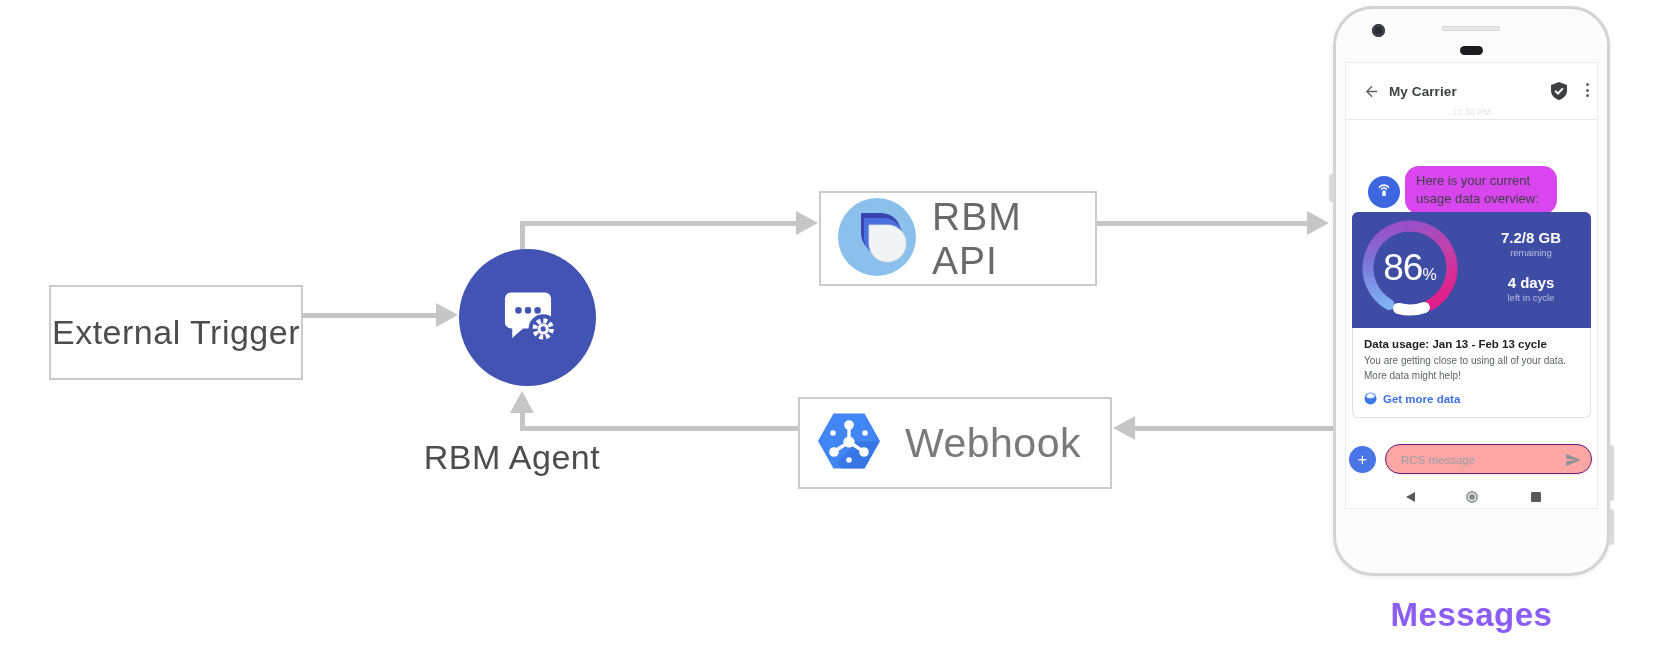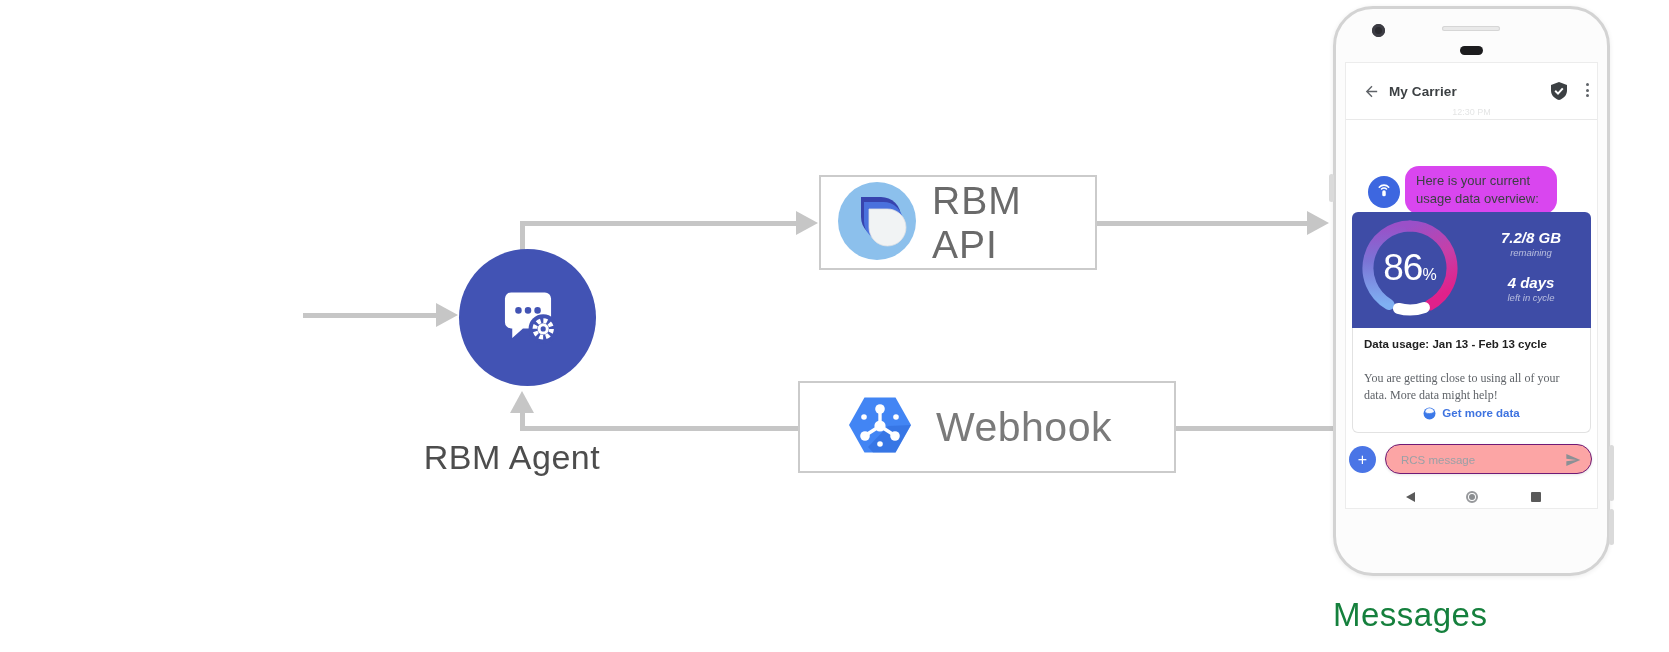--- a/index.html
+++ b/index.html
@@ -5,33 +5,33 @@
   html,body{margin:0;padding:0;background:#fff;}
   .canvas{position:relative;width:1669px;height:652px;background:#ffffff;overflow:hidden;
           font-family:"Liberation Sans",sans-serif;}
   
   .line{position:absolute;background:#c6c6c6;}
   .ah{position:absolute;width:0;height:0;}
   .ah-right{border-top:12px solid transparent;border-bottom:12px solid transparent;border-left:22px solid #c6c6c6;}
   .ah-left{border-top:12px solid transparent;border-bottom:12px solid transparent;border-right:22px solid #c6c6c6;}
   .ah-up{border-left:12px solid transparent;border-right:12px solid transparent;border-bottom:22px solid #c6c6c6;}
   
-  .dbox{position:absolute;background:#fff;border:2px solid #cbcbcb;display:flex;align-items:center;box-sizing:border-box;}
+  .dbox{position:absolute;background:#fff;border:2px solid #cbcbcb;display:flex;align-items:center;box-sizing:border-box;margin-top:16px;}
   .ext-box{left:49px;top:269px;width:254px;height:95px;justify-content:center;}
   .ext-label{font-size:34px;font-weight:300;color:#4d4d4d;letter-spacing:.5px;}
   .api-box{left:819px;top:175px;width:278px;height:95px;padding-left:16px;gap:15px;}
   .api-label{font-size:39px;font-weight:300;color:#6a6a6a;letter-spacing:1px;}
-  .web-box{left:798px;top:381px;width:378px;height:92px;padding-left:48px;gap:24px;}
+  .web-box{left:798px;top:381px;width:314px;height:92px;padding-left:17px;gap:24px;}
   .web-label{font-size:41px;font-weight:300;color:#7a7a7a;letter-spacing:.5px;}
   .agent-circle{position:absolute;left:459px;top:249px;width:137px;height:137px;border-radius:50%;
                 background:#4253b4;display:flex;align-items:center;justify-content:center;}
   .agent-label{position:absolute;left:392px;top:438px;width:240px;text-align:center;
                font-size:34px;font-weight:300;color:#4d4d4d;letter-spacing:.5px;}
-  .phone-caption{position:absolute;left:1333px;top:596px;width:277px;text-align:left;
-                 font-size:33px;font-weight:400;color:#15803d;letter-spacing:.5px;}
+  .phone-caption{position:absolute;left:1333px;top:596px;width:277px;text-align:center;
+                 font-size:33px;font-weight:700;color:#8b5cf6;letter-spacing:.5px;}
   
   .phone{position:absolute;left:1333px;top:6px;width:277px;height:570px;border-radius:40px;
          background:#fcfcfc;border:3px solid #d3d3d3;box-sizing:border-box;box-shadow:0 1px 5px rgba(0,0,0,.08);}
   .p-camera{position:absolute;left:36px;top:15px;width:13px;height:13px;border-radius:50%;
             background:#2b2b30;box-shadow:inset 0 0 0 3px #3c3c44;}
   .p-speaker{position:absolute;left:106px;top:17px;width:58px;height:5px;border-radius:3px;
              background:#e9e9e9;box-shadow:inset 0 0 0 1px #d6d6d6;}
   .p-earpiece{position:absolute;left:124px;top:37px;width:23px;height:9px;border-radius:5px;background:#1c1c1e;}
   .p-btn{position:absolute;right:-7px;width:5px;border-radius:3px;background:#dadada;}
   .p-btn-l{position:absolute;left:-7px;width:5px;border-radius:3px;background:#dadada;}
@@ -55,29 +55,29 @@
           display:flex;align-items:center;justify-content:center;}
   .bubble{position:absolute;left:59px;top:103px;width:130px;padding:6px 11px;background:#d946ef;border-radius:14px;
           font-size:13px;line-height:1.4;color:#3c4043;}
   
   .card{position:absolute;left:6px;top:149px;width:239px;}
   .card-blue{position:relative;height:116px;background:#3e4ca6;border-radius:6px 6px 0 0;}
   .gauge-wrap{position:absolute;left:8px;top:6px;width:100px;height:100px;}
   .gauge-text{position:absolute;left:8px;top:6px;width:100px;height:100px;display:flex;align-items:center;justify-content:center;color:#fff;}
   .gauge-num{font-size:37px;font-weight:300;letter-spacing:-1px;}
   .gauge-unit{font-size:16px;margin-top:14px;}
-  .card-right{position:absolute;right:12px;top:17px;width:96px;text-align:center;color:#fff;font-style:italic;}
+  .card-right{position:absolute;right:12px;top:17px;width:96px;text-align:center;color:#fff;}
   .cr-val{font-size:15px;font-weight:700;}
   .cr-sub{font-size:9.5px;color:rgba(255,255,255,.62);margin-top:1px;}
   .cr-gap{height:16px;}
   .card-white{background:#fff;border:1px solid #e2e2e2;border-top:none;border-radius:0 0 6px 6px;
               padding:10px 11px 12px;box-sizing:border-box;}
   .cw-title{font-size:11.5px;font-weight:700;color:#212121;}
-  .cw-body{font-size:12px;color:#5f6368;line-height:1.45;margin-top:20px;font-family:Liberation Serif, serif;}
-  .cw-cta{margin-top:2px;display:flex;align-items:center;justify-content:center;gap:6px;cursor:pointer;}
+  .cw-body{font-size:10px;color:#5f6368;line-height:1.45;margin-top:4px;}
+  .cw-cta{margin-top:9px;display:flex;align-items:center;justify-content:flex-start;gap:6px;cursor:pointer;}
   .cw-cta span{font-size:11.5px;font-weight:700;color:#3e73e0;}
   
   .plus-btn{position:absolute;left:3px;top:383px;width:27px;height:27px;border-radius:50%;background:#4a75e6;
             color:#fff;display:flex;align-items:center;justify-content:center;font-size:16px;font-weight:400;cursor:pointer;}
   .pill{position:absolute;left:39px;top:381px;width:207px;height:30px;border-radius:15px;background:#fca5a5;
         border:1px solid #701a75;box-sizing:border-box;box-shadow:0 1px 3px rgba(0,0,0,.10);}
   .pill input{position:absolute;left:13px;top:3px;width:155px;height:22px;border:none;outline:none;
               font-family:"Liberation Sans",sans-serif;font-size:11.5px;color:#5f6368;background:transparent;}
   .pill input::placeholder{color:#9aa0a6;}
   .send{position:absolute;right:10px;top:7px;width:16px;height:16px;cursor:pointer;}
@@ -104,20 +104,23 @@
   <div class="line" style="left:1097px;top:221px;width:212px;height:5px;"></div>
   <div class="ah ah-right" style="left:1307px;top:211px;"></div>
 
   <div class="line" style="left:1135px;top:426px;width:198px;height:5px;"></div>
   <div class="ah ah-left" style="left:1113px;top:416px;"></div>
 
   <div class="line" style="left:520px;top:426px;width:278px;height:5px;"></div>
   <div class="line" style="left:520px;top:412px;width:5px;height:19px;"></div>
   <div class="ah ah-up" style="left:510px;top:391px;"></div>
 
+  <div class="dbox ext-box">
+    <span class="ext-label">External Trigger</span>
+  </div>
 
   <div class="agent-circle">
     <span>
       <svg width="72" height="72" viewBox="0 0 64 64">
         <path d="M17 11 h30 a5.5 5.5 0 0 1 5.5 5.5 v21 a5.5 5.5 0 0 1 -5.5 5.5 H27.5 l-9.5 8.5 v-8.5 h-1 a5.5 5.5 0 0 1 -5.5 -5.5 v-21 A5.5 5.5 0 0 1 17 11 z" fill="#ffffff"></path>
         <circle cx="23.5" cy="27" r="2.9" fill="#4253b4"></circle>
         <circle cx="32" cy="27" r="2.9" fill="#4253b4"></circle>
         <circle cx="40.5" cy="27" r="2.9" fill="#4253b4"></circle>
         <circle cx="45.5" cy="43.5" r="13" fill="#4253b4"></circle>
         <circle cx="45.5" cy="43.5" r="7.4" fill="none" stroke="#ffffff" stroke-width="4.2" stroke-dasharray="3.4 2.4"></circle>

